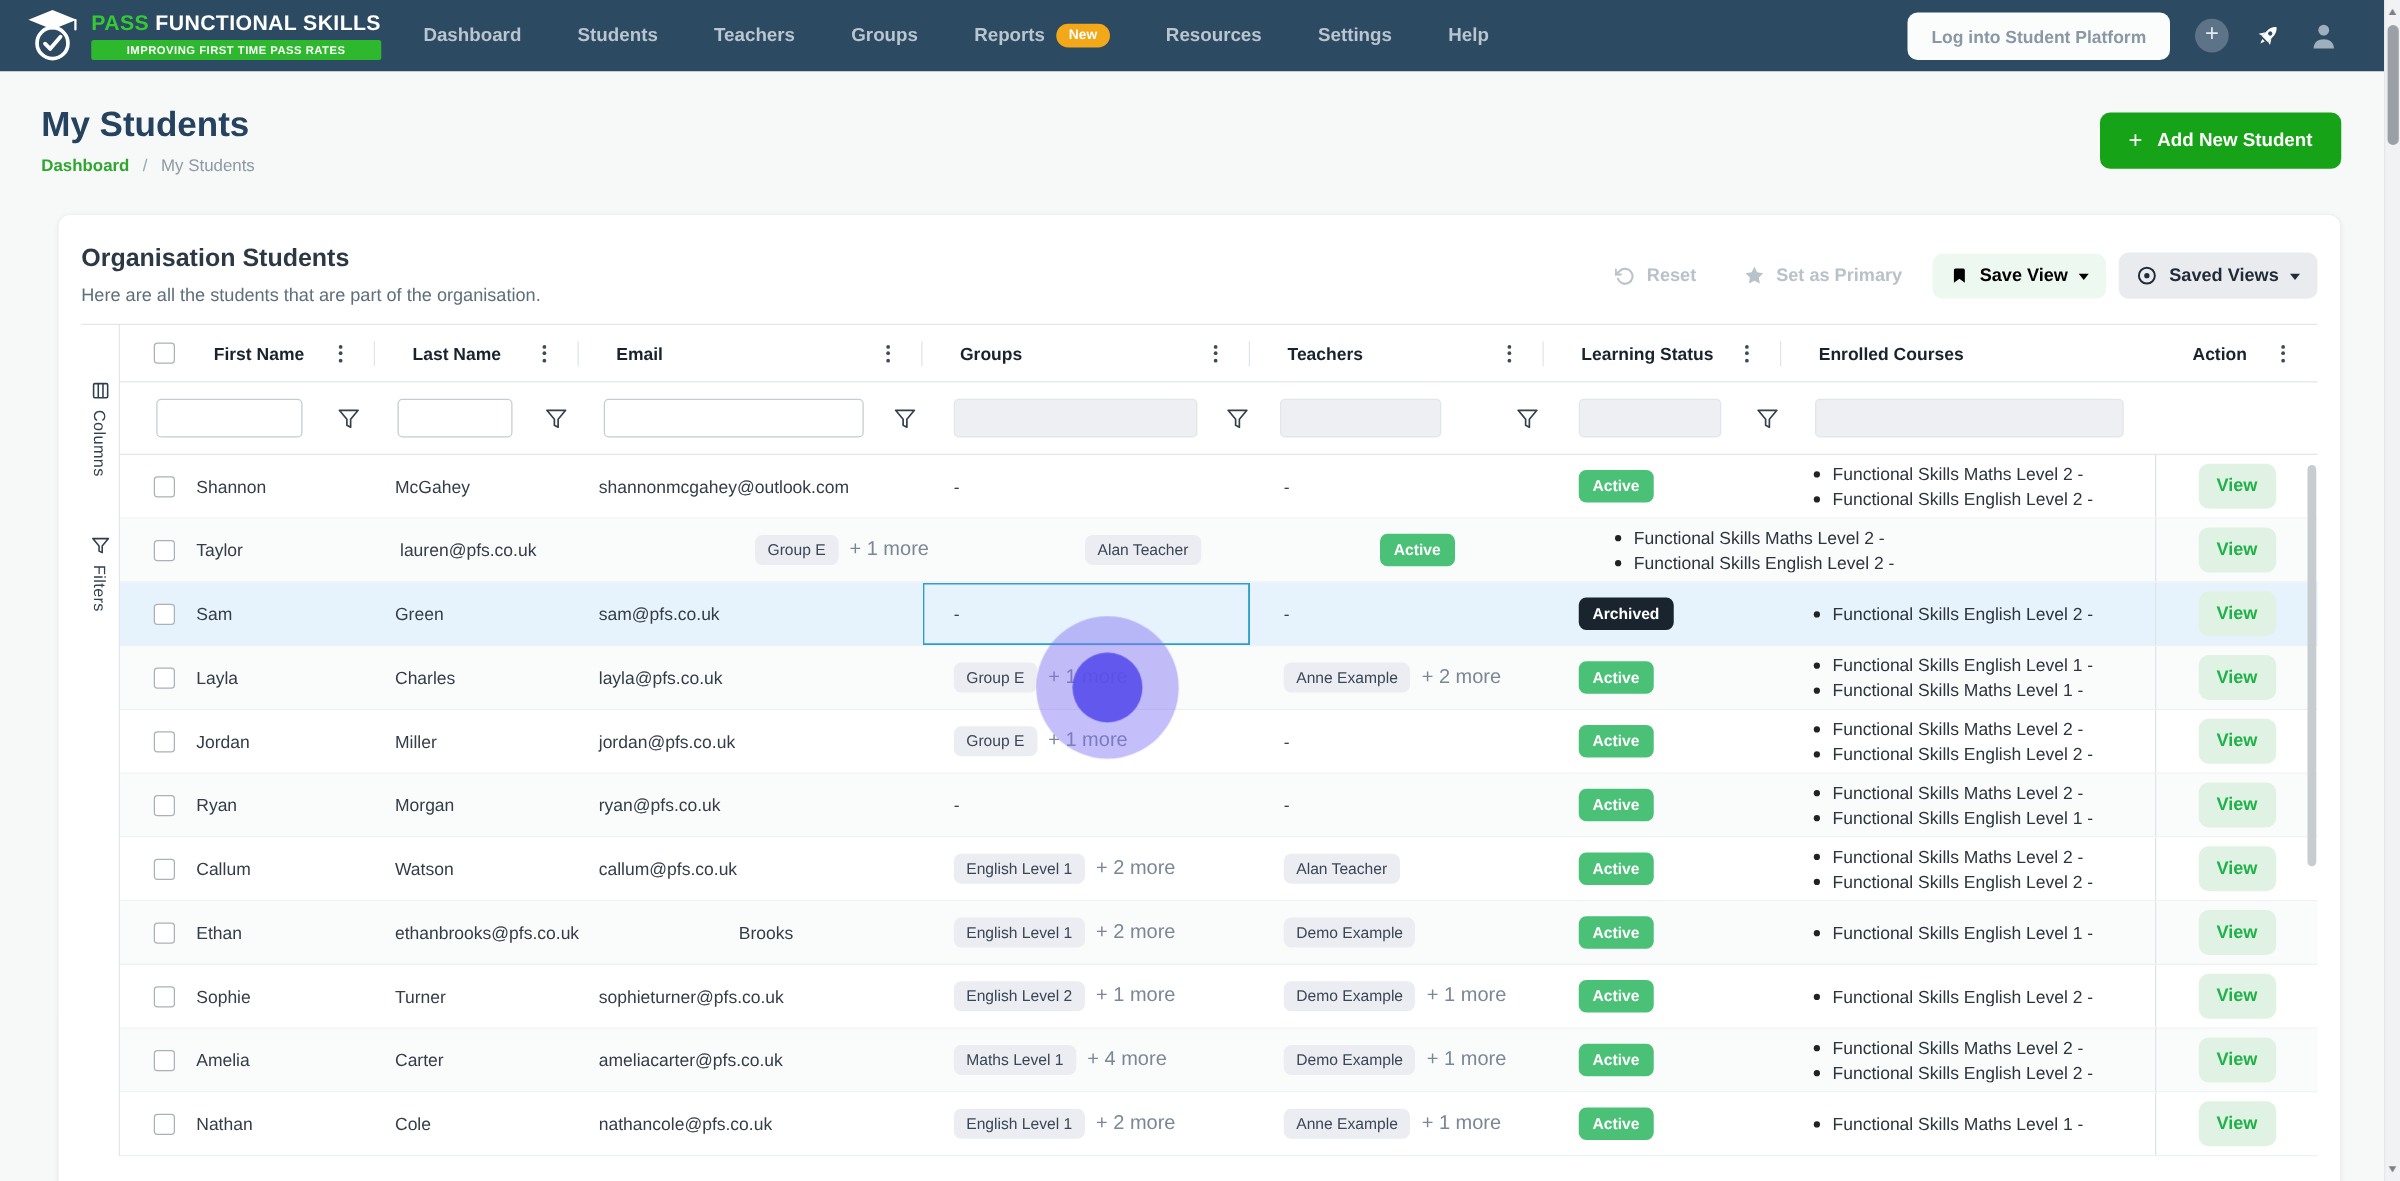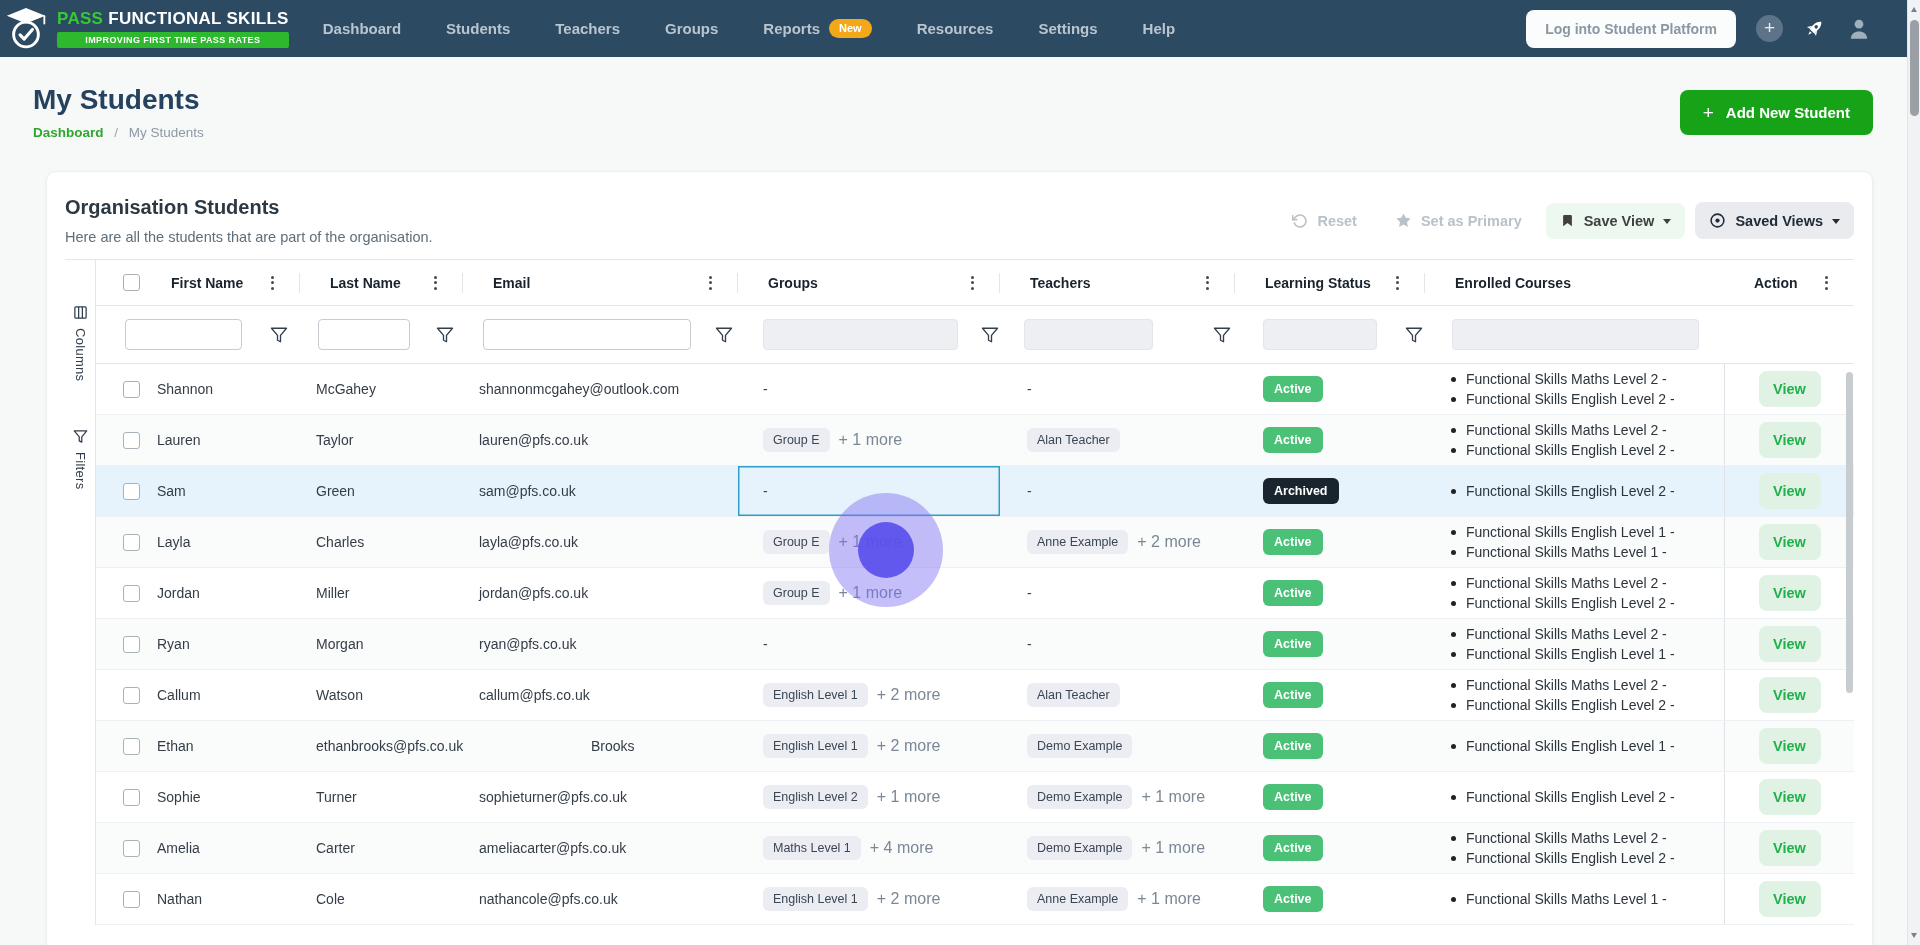--- a/index.html
+++ b/index.html
@@ -8,21 +8,21 @@
     font-family: "Liberation Sans", "DejaVu Sans", sans-serif;
     background: #f7f8f8;
     color: #333c45;
     position: relative;
   }
 
   
   .navbar {
     height: 57px; background: #2d4a63;
     display: flex; align-items: center;
-    padding: 0 48px 0 4px;
+    padding: 0 48px 0 20px;
   }
   .logo { display: flex; align-items: center; gap: 9px; cursor: pointer; }
   .logo-icon { width: 44px; height: 46px; }
   .brand-line { font-size: 17px; font-weight: 800; letter-spacing: .3px; white-space: nowrap; }
   .brand-green { color: #35c935; }
   .brand-white { color: #ffffff; }
   .brand-tagline {
     margin-top: 3px; background: #2eb82e; color: #fff;
     font-size: 9px; font-weight: 700; letter-spacing: .4px;
     padding: 3px 7px; border-radius: 2px; text-align: center; white-space: nowrap;
@@ -73,21 +73,21 @@
   .card-header { display: flex; justify-content: space-between; align-items: center; padding: 24px 0 14px; }
   .panel-title { font-size: 20px; font-weight: 700; color: #2c3844; }
   .panel-subtitle { margin-top: 10px; font-size: 14.5px; font-weight: 500; color: #5f6e7b; }
   .toolbar { display: flex; align-items: center; gap: 10px; }
   .tbtn {
     display: flex; align-items: center; gap: 9px; border: none; background: transparent;
     font-family: inherit; font-size: 14.5px; font-weight: 600; border-radius: 8px;
     padding: 10px 14px; cursor: pointer;
   }
   .tbtn.disabled { color: #b9c1c9; cursor: default; }
-  .tbtn.save-view { background: #edf8f1; color: #404040; }
+  .tbtn.save-view { background: #edf8f1; color: #000000; }
   .tbtn.saved-views { background: #e9ebee; color: #202c39; }
   .caret {
     width: 0; height: 0; border-left: 4.5px solid transparent; border-right: 4.5px solid transparent;
     border-top: 5.5px solid currentColor; margin-top: 2px;
   }
 
   
   .table-wrap { display: flex; border-top: 1px solid #e4e7ea; position: relative; }
   .rail {
     width: 31px; border-right: 1px solid #e4e7ea;
@@ -438,23 +438,20 @@
                 </ul>
               </div>
               <div class="tcell action" style="width: 130px;">
                 <button class="view-btn">View</button>
               </div>
             </div>
             <div class="trow stripe">
               <div class="tcell sel" style="width: 45px; padding-left: 0px;">
                 <span class="cbx"></span>
               </div>
-              <div class="tcell first" style="width: 159px;">
-                <span>Lauren</span>
-              </div>
               <div class="tcell last" style="width: 163px;">
                 <span>Taylor</span>
               </div>
               <div class="tcell email" style="width: 275px;">
                 <span>lauren@pfs.co.uk</span>
               </div>
               <div class="tcell groups" style="width: 262px;">
                 <span class="chip">Group E</span>
                 <span class="more">+ 1 more</span>
               </div>

